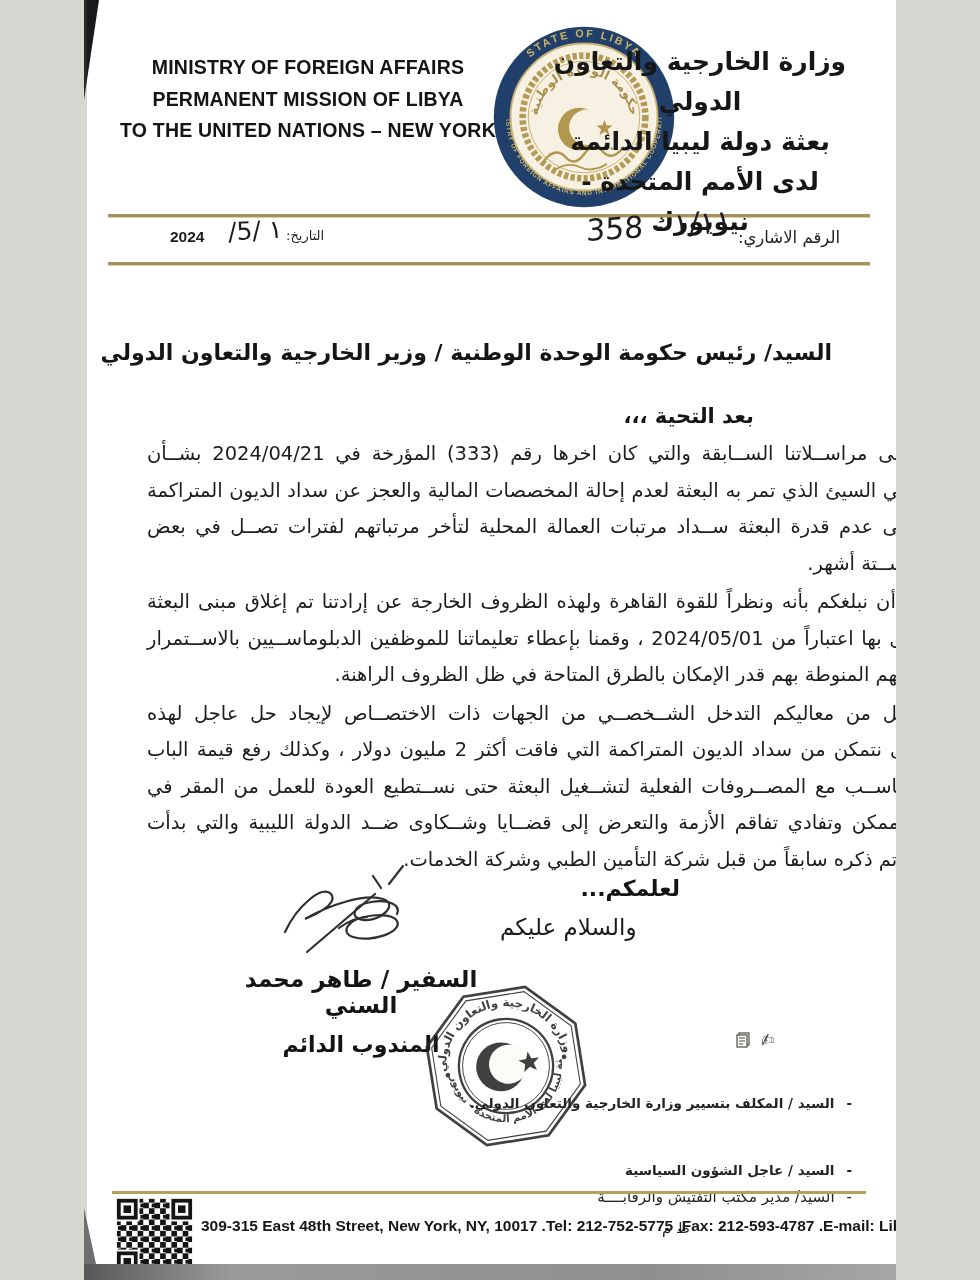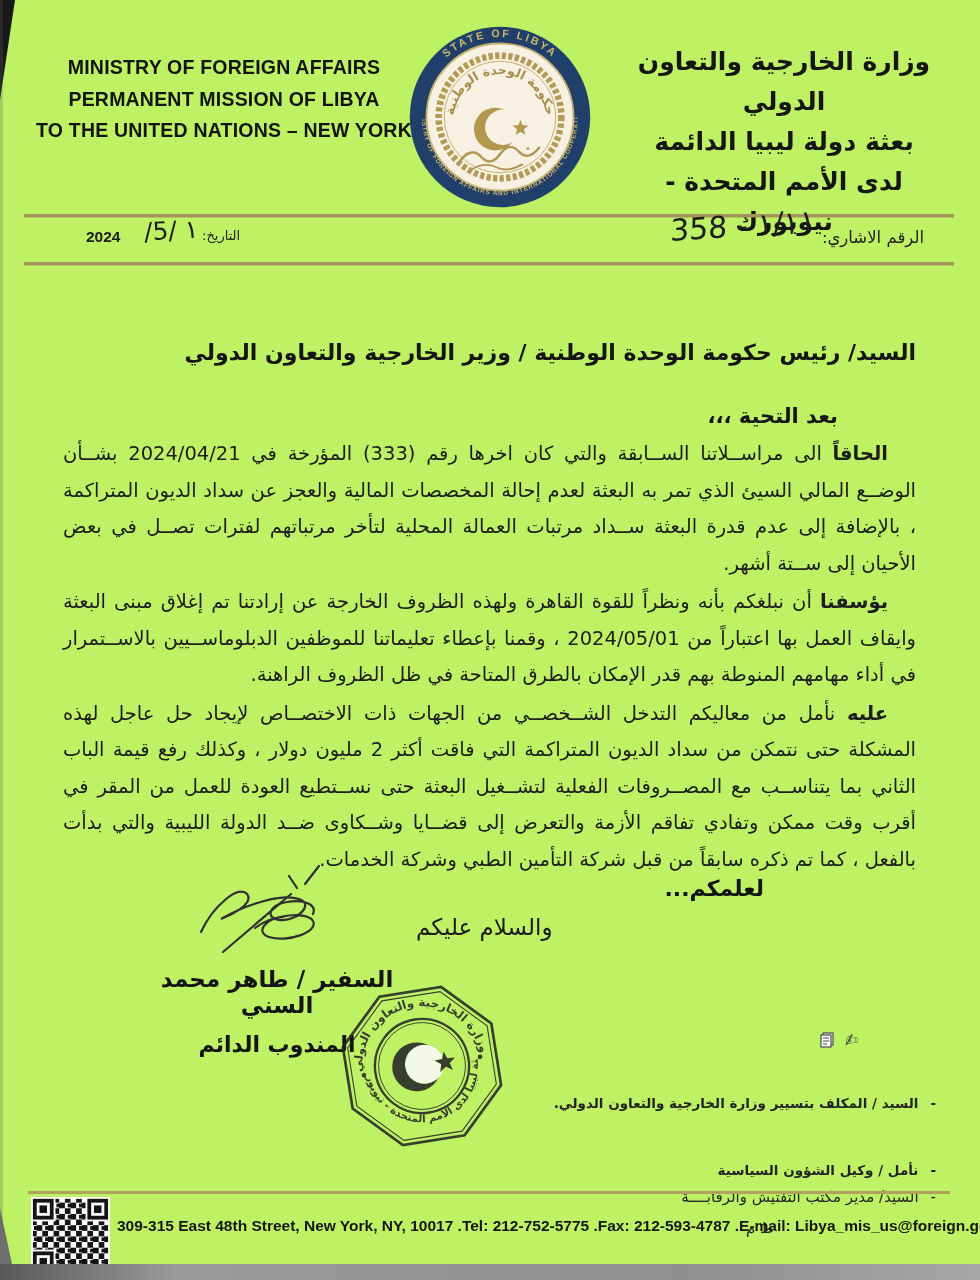--- a/index.html
+++ b/index.html
@@ -1,16 +1,16 @@
 <!DOCTYPE html>
 <html lang="ar"><head>
 <meta charset="utf-8">
 <style>
   html,body{margin:0;padding:0;background:#d8d6d1;}
-  .page{position:relative;width:980px;height:1280px;margin:0 auto;background:#bef264;
+  .page{position:relative;width:812px;height:1280px;margin:0 auto;background:#ffffff;
         font-family:"DejaVu Sans",sans-serif;color:#1c1c1c;overflow:hidden;}
   
   .corner-tl{position:absolute;left:0;top:0;width:15px;height:100px;background:#191919;
              clip-path:polygon(0 0,100% 0,0 100%);}
   .edge-left{position:absolute;left:0;top:0;width:3px;height:100%;background:rgba(90,90,90,.25);}
   .bottom-strip{position:absolute;left:0;bottom:0;width:100%;height:16px;
              background:linear-gradient(90deg,#585858,#9a9a9a 18%,#8f8f8f 70%,#a6a6a6);}
   .corner-bl{position:absolute;left:0;bottom:16px;width:12px;height:56px;background:#6f6f6f;
              clip-path:polygon(0 100%,100% 100%,0 0);}
 
@@ -191,21 +191,21 @@
       <svg width="16" height="16" viewBox="0 0 16 16">
         <rect x="4" y="1" width="10" height="12" fill="#fcfbf7" stroke="#4a4a4a" stroke-width="1.2"></rect>
         <rect x="2" y="3" width="10" height="12" fill="#fcfbf7" stroke="#4a4a4a" stroke-width="1.2"></rect>
         <line x1="4" y1="6" x2="10" y2="6" stroke="#4a4a4a" stroke-width="1"></line>
         <line x1="4" y1="9" x2="10" y2="9" stroke="#4a4a4a" stroke-width="1"></line>
         <line x1="4" y1="12" x2="8" y2="12" stroke="#4a4a4a" stroke-width="1"></line>
       </svg>
     </div>
     <ul>
       <li><span class="cc-text">السيد / المكلف بتسيير وزارة الخارجية والتعاون الدولي.</span></li>
-      <li><span class="cc-text">نأمل / وكيل الشؤون السياسية</span></li>
+      <li><span class="cc-text">السيد / عاجل الشؤون السياسية</span></li>
       <li><span class="cc-text">السيد/ مدير مكتب التفتيش والرقابــــة</span></li>
     </ul>
     <div class="cc-initials">ط  م</div>
   </div>
 
   <div class="footer-rule"></div>
   <div class="qr">
     <svg viewBox="0 0 84 82" width="79" height="77">
       <rect width="84" height="82" fill="#fcfbf7"></rect>
       <defs>

